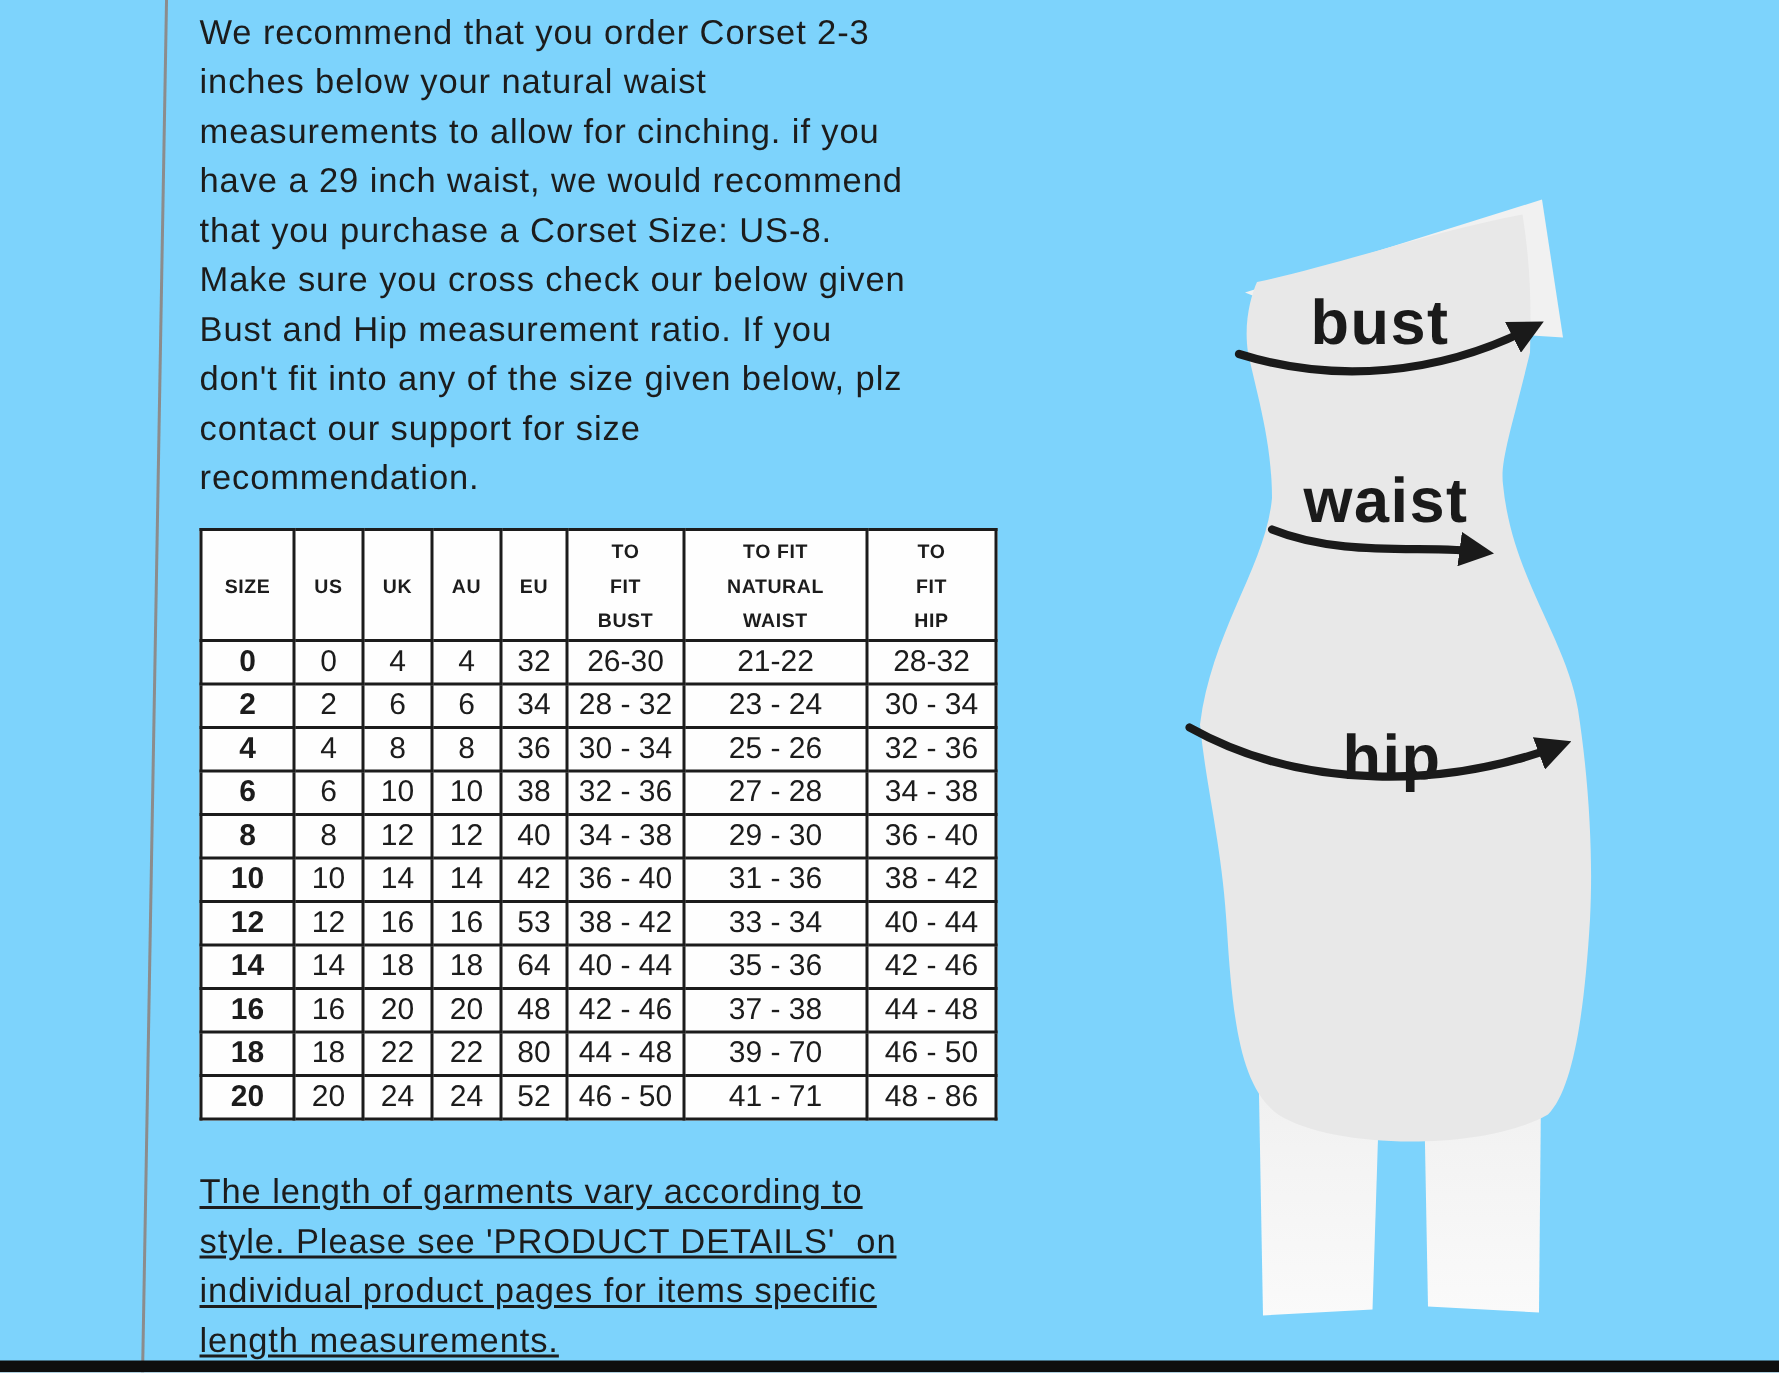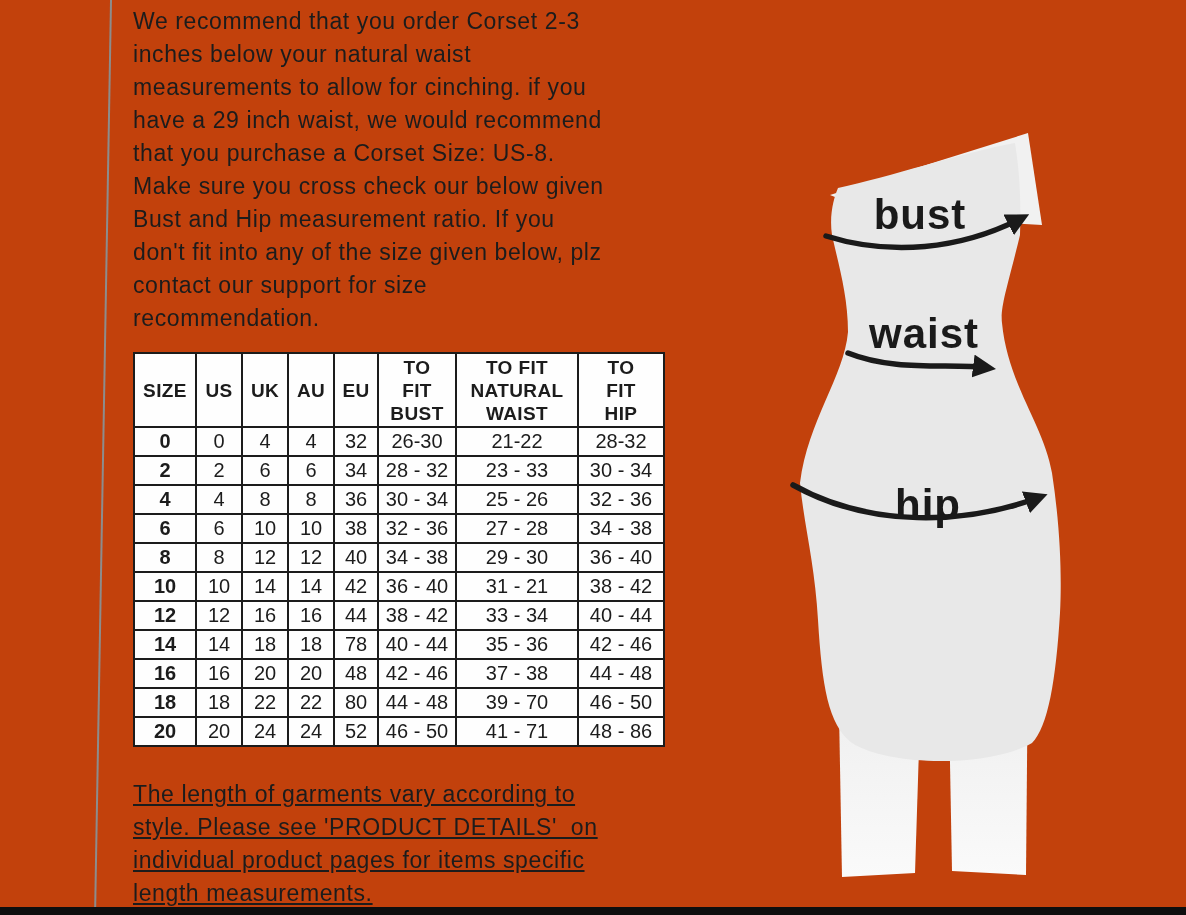--- a/index.html
+++ b/index.html
@@ -1,39 +1,39 @@
 <!DOCTYPE html>
 <html><head>
 <meta charset="utf-8">
 <style>
   html,body{margin:0;padding:0;background:#ffffff;}
   .page{
     position:relative;width:1186px;height:915px;overflow:hidden;
-    background:#c2410c;color:#1c1c1c;
+    background:#7dd3fc;color:#1c1c1c;
     font-family:"Liberation Sans",sans-serif;
   }
   .scan-line{
     position:absolute;left:102px;top:-8px;width:1.5px;height:935px;
     background:#8c8c8c;transform:rotate(1deg);
   }
   .intro{
     position:absolute;left:133px;top:5px;width:560px;
     font-size:23px;line-height:33px;letter-spacing:.6px;
     white-space:pre-wrap;
   }
   .size-table{
     position:absolute;left:133px;top:352px;
     border-collapse:collapse;table-layout:fixed;
     background:#fefefe;
   }
   .size-table th,.size-table td{
     border:2px solid #1c1c1c;text-align:center;vertical-align:middle;padding:0;
   }
   .size-table th{
-    font-size:19px;line-height:23px;font-weight:bold;letter-spacing:.4px;
+    font-size:13px;line-height:23px;font-weight:bold;letter-spacing:.4px;
     height:72px;white-space:pre-line;margin-left:30px;
   }
   .size-table td{font-size:20px;height:27px;}
   .size-table td.col-size{font-weight:bold;}
   .c-size{width:62px}.c-us{width:46px}.c-uk{width:46px}.c-au{width:46px}
   .c-eu{width:44px}.c-bust{width:78px}.c-waist{width:122px}.c-hip{width:86px}
   .footer-note{
     position:absolute;left:133px;top:778px;width:570px;
     font-size:23px;line-height:33px;letter-spacing:.6px;
     white-space:pre-wrap;
@@ -106,21 +106,21 @@
           <td>21-22</td>
           <td>28-32</td>
         </tr>
         <tr>
           <td class="col-size">2</td>
           <td>2</td>
           <td>6</td>
           <td>6</td>
           <td>34</td>
           <td>28 - 32</td>
-          <td>23 - 33</td>
+          <td>23 - 24</td>
           <td>30 - 34</td>
         </tr>
         <tr>
           <td class="col-size">4</td>
           <td>4</td>
           <td>8</td>
           <td>8</td>
           <td>36</td>
           <td>30 - 34</td>
           <td>25 - 26</td>
@@ -146,39 +146,39 @@
           <td>29 - 30</td>
           <td>36 - 40</td>
         </tr>
         <tr>
           <td class="col-size">10</td>
           <td>10</td>
           <td>14</td>
           <td>14</td>
           <td>42</td>
           <td>36 - 40</td>
-          <td>31 - 21</td>
+          <td>31 - 36</td>
           <td>38 - 42</td>
         </tr>
         <tr>
           <td class="col-size">12</td>
           <td>12</td>
           <td>16</td>
           <td>16</td>
-          <td>44</td>
+          <td>53</td>
           <td>38 - 42</td>
           <td>33 - 34</td>
           <td>40 - 44</td>
         </tr>
         <tr>
           <td class="col-size">14</td>
           <td>14</td>
           <td>18</td>
           <td>18</td>
-          <td>78</td>
+          <td>64</td>
           <td>40 - 44</td>
           <td>35 - 36</td>
           <td>42 - 46</td>
         </tr>
         <tr>
           <td class="col-size">16</td>
           <td>16</td>
           <td>20</td>
           <td>20</td>
           <td>48</td>

